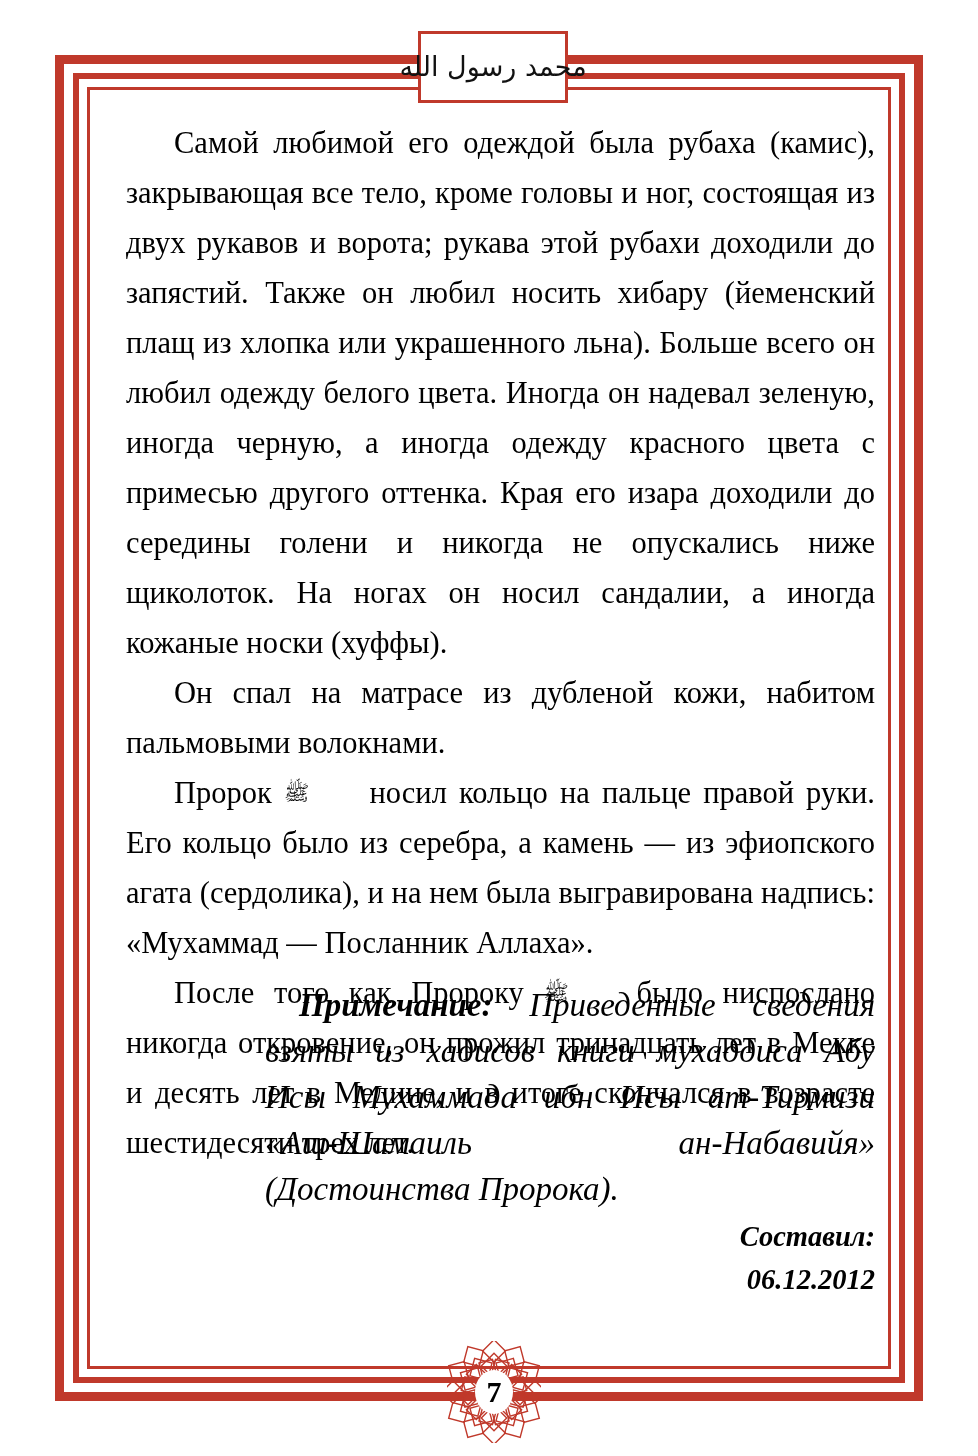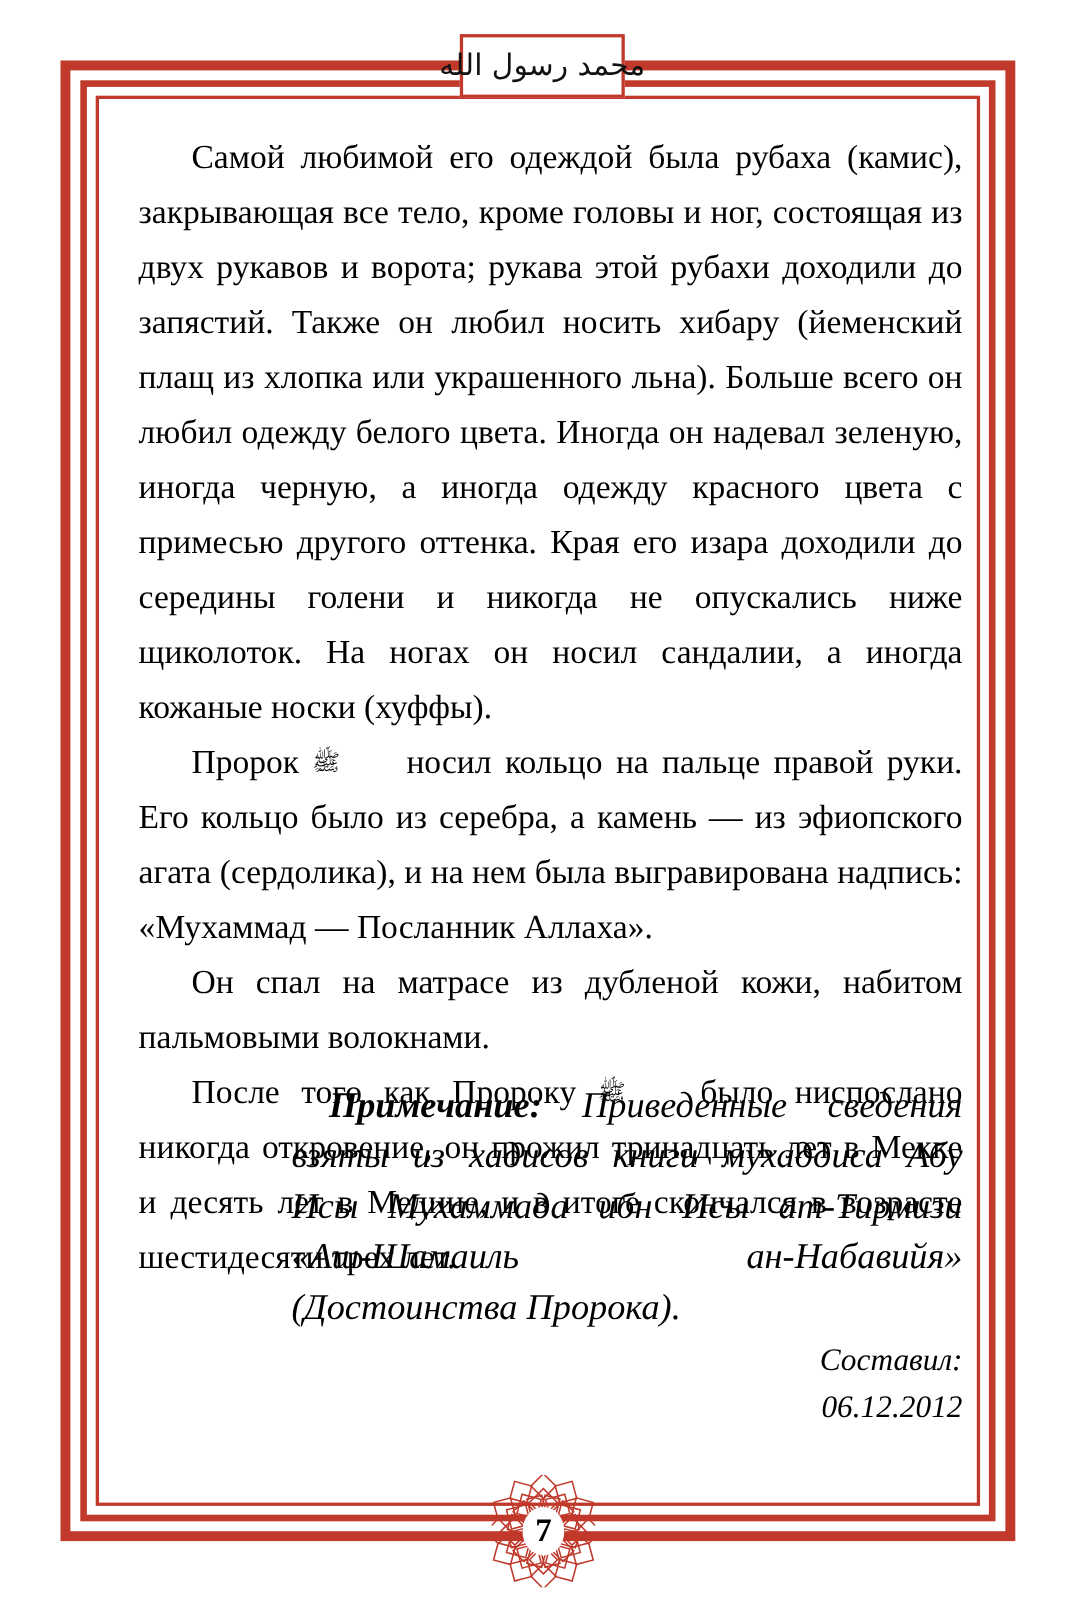--- a/index.html
+++ b/index.html
@@ -45,21 +45,21 @@
     width: 804px; height: 1282px;
     border-width: 3px;
   }
 
   
   .header-plate {
     position: absolute;
     left: 418px;
     top: 31px;
     width: 150px;
-    height: 58px;
+    height: 72px;
     background: #ffffff;
     border: 3px solid #c0392b;
     box-sizing: border-box;
     display: flex;
     align-items: center;
     justify-content: center;
     z-index: 6;
   }
   .header-plate .calligraphy {
     font-family: "DejaVu Sans", sans-serif;
@@ -153,47 +153,47 @@
     width: 420px;
     text-align: right;
     font-style: italic;
     font-size: 28.5px;
     line-height: 43px;
   }
   .signature .compiler-name {
     font-weight: bold;
     font-style: italic;
   }
-  .signature div { white-space: nowrap; }
+  .signature div { white-space: nowrap; font-weight: bold; }
 </style>
 </head>
 <body>
 
 <div class="page">
 
   <div class="frame frame-outer"></div>
   <div class="frame frame-mid"></div>
   <div class="frame frame-inner"></div>
 
   <div class="header-plate">
     <span class="calligraphy">محمد رسول الله</span>
   </div>
 
   <div class="content">
 
     <p class="body-par last-line-left">
       <span>Самой любимой его одеждой была рубаха (камис), закрывающая все тело, кроме головы и ног, состоящая из двух рукавов и ворота; рукава этой рубахи доходили до запястий. Также он любил носить хибару (йеменский плащ из хлопка или украшенного льна). Больше всего он любил одежду белого цвета. Иногда он надевал зеленую, иногда черную, а иногда одежду красного цвета с примесью другого оттенка. Края его изара доходили до середины голени и никогда не опускались ниже щиколоток. На ногах он носил сандалии, а иногда кожаные носки (хуффы).</span>
     </p>
 
+    <p class="body-par last-line-left">
+      <span>Он спал на матрасе из дубленой кожи, набитом пальмовыми волокнами.</span>
+    </p>
+
     <p class="body-par">
       <span>Пророк </span><span class="salawat">ﷺ</span><span> носил кольцо на пальце правой руки. Его кольцо было из серебра, а камень — из эфиопского агата (сердолика), и на нем была выгравирована надпись: «Мухаммад — Посланник Аллаха».</span>
-    </p>
-
-    <p class="body-par last-line-left">
-      <span>Он спал на матрасе из дубленой кожи, набитом пальмовыми волокнами.</span>
     </p>
 
     <p class="body-par last-line-left">
       <span>После того как Пророку </span><span class="salawat">ﷺ</span><span> было ниспослано никогда откровение, он прожил тринадцать лет в Мекке и десять лет в Медине, и в итоге скончался в возрасте шестидесяти трех лет.</span>
     </p>
 
   </div>
 
   <div class="note-block">
     <p>

